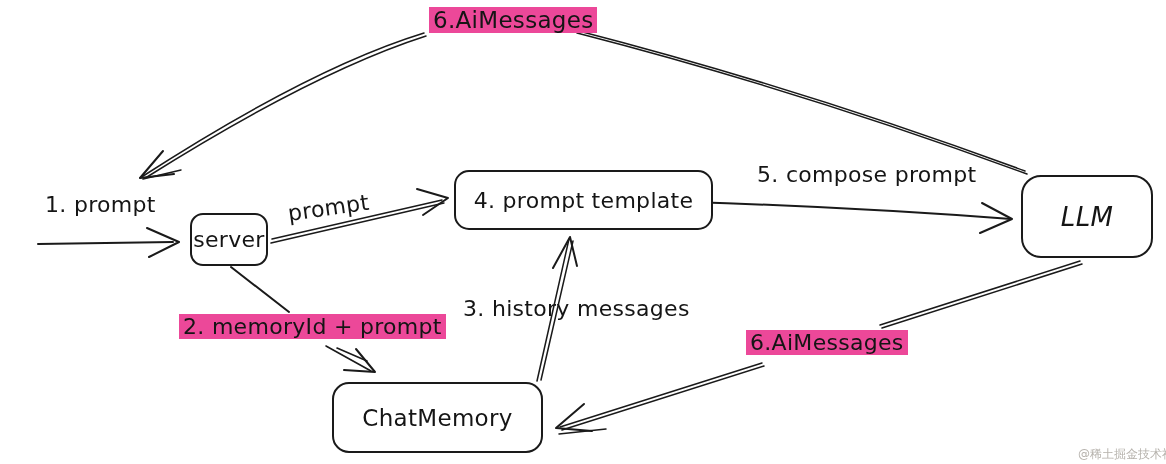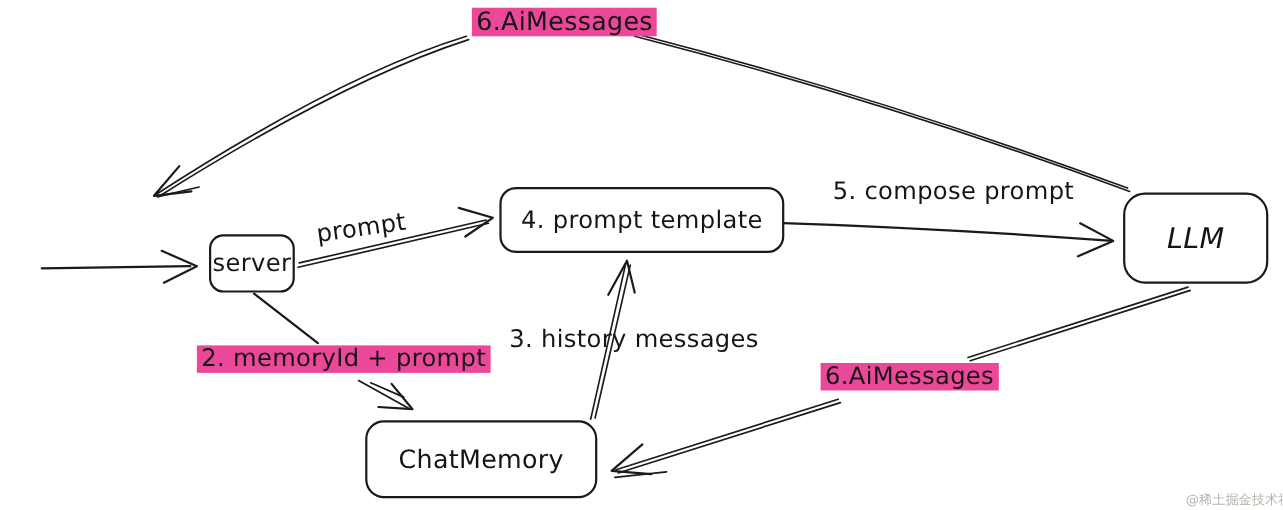--- a/index.html
+++ b/index.html
@@ -114,20 +114,21 @@
   <div class="node node-llm">
     <span>LLM</span>
   </div>
 
   <div class="node node-memory">
     <span>ChatMemory</span>
   </div>
 
   <div class="elabel masked lbl-6top">6.AiMessages</div>
 
+  <div class="elabel lbl-1">1. prompt</div>
 
   <div class="elabel lbl-prompt">prompt</div>
 
   <div class="elabel lbl-5">5. compose prompt</div>
 
   <div class="elabel masked lbl-2">2. memoryId + prompt</div>
 
   <div class="elabel lbl-3">3. history messages</div>
 
   <div class="elabel masked lbl-6bot">6.AiMessages</div>

